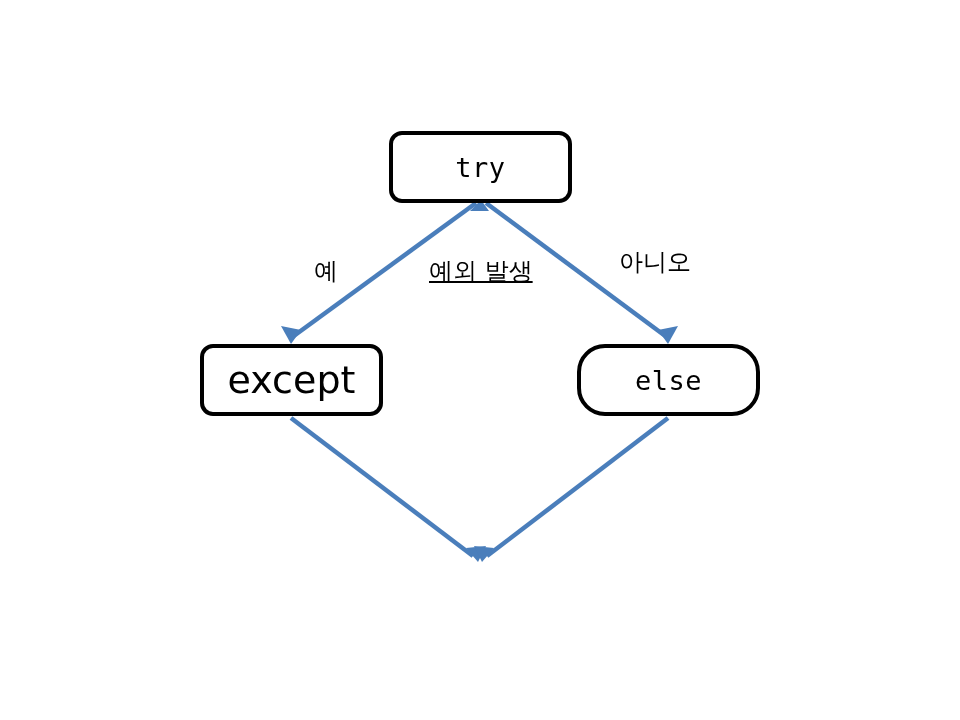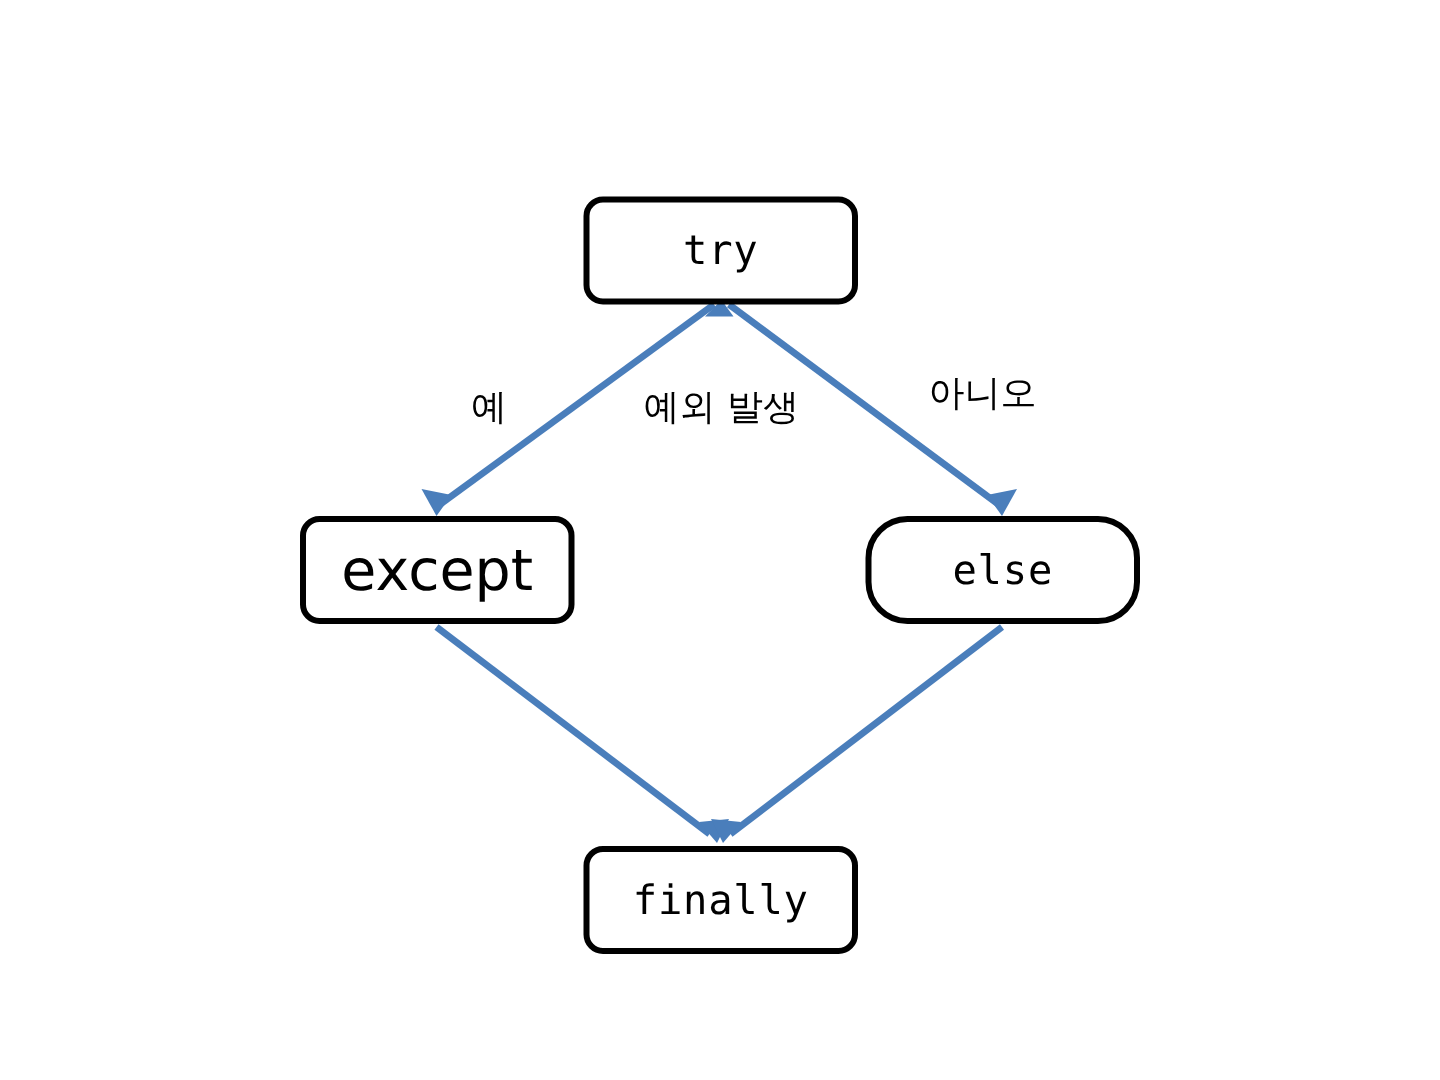--- a/index.html
+++ b/index.html
@@ -57,21 +57,21 @@
   .edge-label {
     position: absolute;
     font-family: "DejaVu Sans", "Liberation Sans", sans-serif;
     font-size: 24px;
     color: #000000;
     line-height: 1;
     white-space: nowrap;
     z-index: 4;
   }
   #label-yes       { left: 314px; top: 259px; }
-  #label-exception { left: 429px; top: 259px; }
+  #label-exception { left: 429px; top: 259px; text-decoration: underline; }
   #label-no        { left: 619px; top: 250px; }
 </style>
 </head>
 <body>
 
 <div id="canvas">
 
   <svg id="edges" viewBox="0 0 960 720" xmlns="http://www.w3.org/2000/svg">
 
     <g>
@@ -101,23 +101,20 @@
   </div>
 
   <div class="node" id="node-except">
     <span class="node-label sans">except</span>
   </div>
 
   <div class="node" id="node-else">
     <span class="node-label">else</span>
   </div>
 
-  <div class="node" id="node-finally">
-    <span class="node-label">finally</span>
-  </div>
 
   <div class="edge-label" id="label-yes">예</div>
 
   <div class="edge-label" id="label-exception">예외 발생</div>
 
   <div class="edge-label" id="label-no">아니오</div>
 
 </div>
 
 </body></html>

